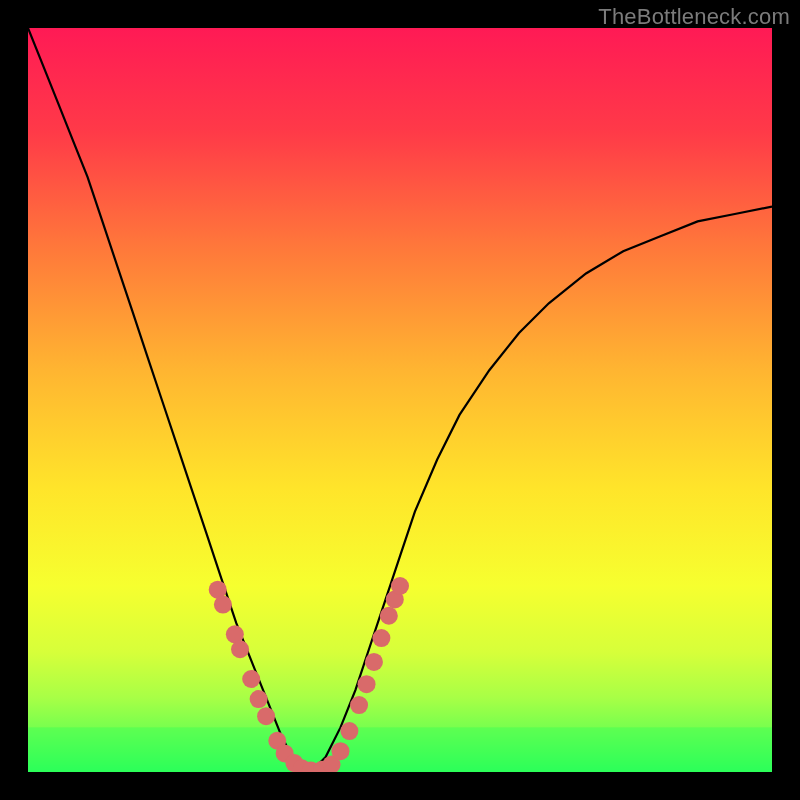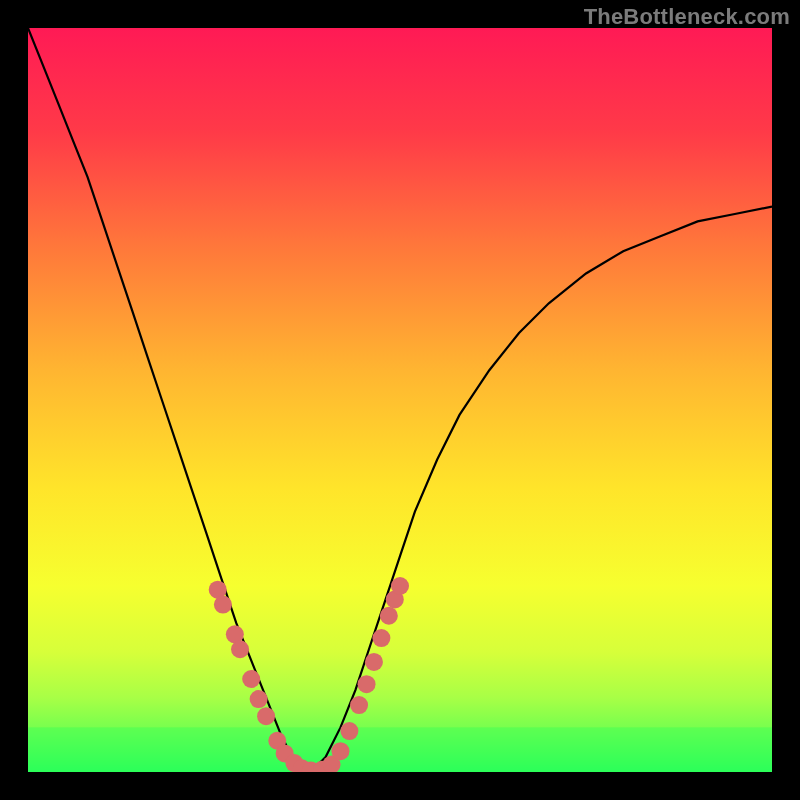--- a/index.html
+++ b/index.html
@@ -26,21 +26,21 @@
     width: 744px;
     height: 744px;
   }
   .watermark {
     position: absolute;
     top: 4px;
     right: 10px;
     color: #7b7b7b;
     font-size: 22px;
     letter-spacing: 0.2px;
-    font-weight: 700;
+    font-weight: 400;
   }
 </style>
 </head>
 <body>
 
 <div class="frame">
   <svg class="plot" viewBox="0 0 744 744">
     <defs>
       <linearGradient id="bg" x1="0" y1="0" x2="0" y2="1">
         <stop offset="0%" stop-color="#ff1a55"></stop>

